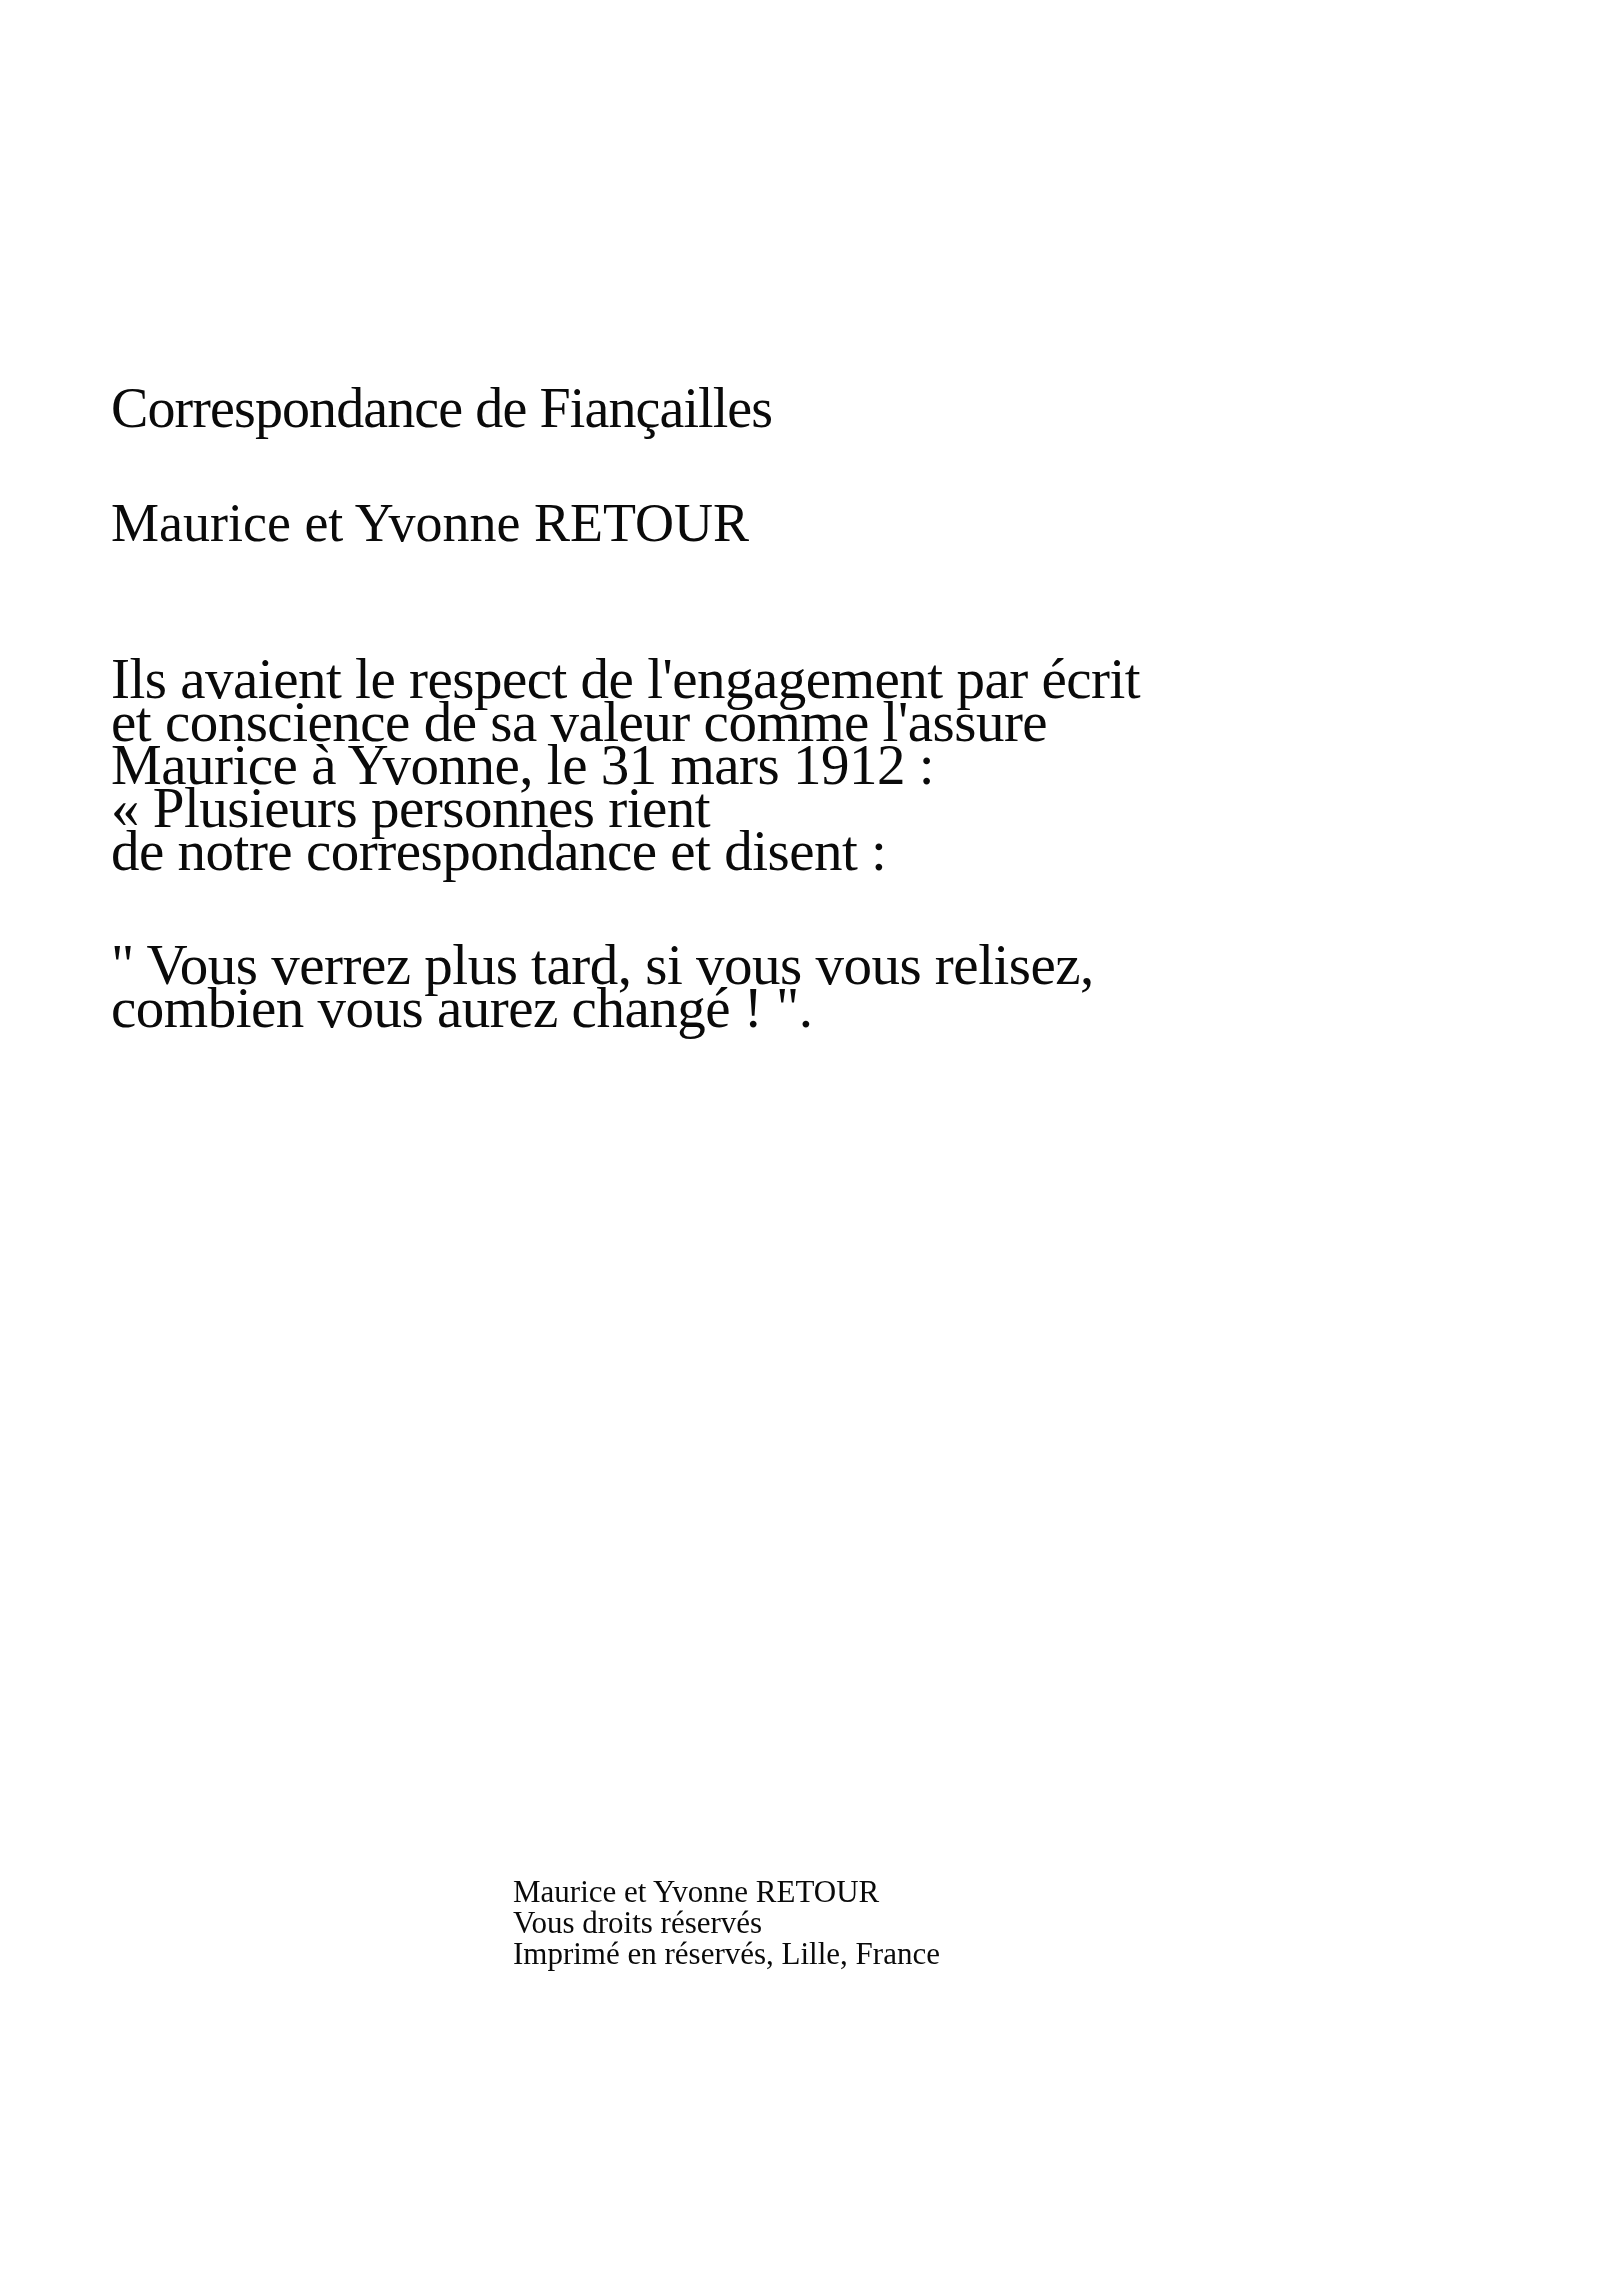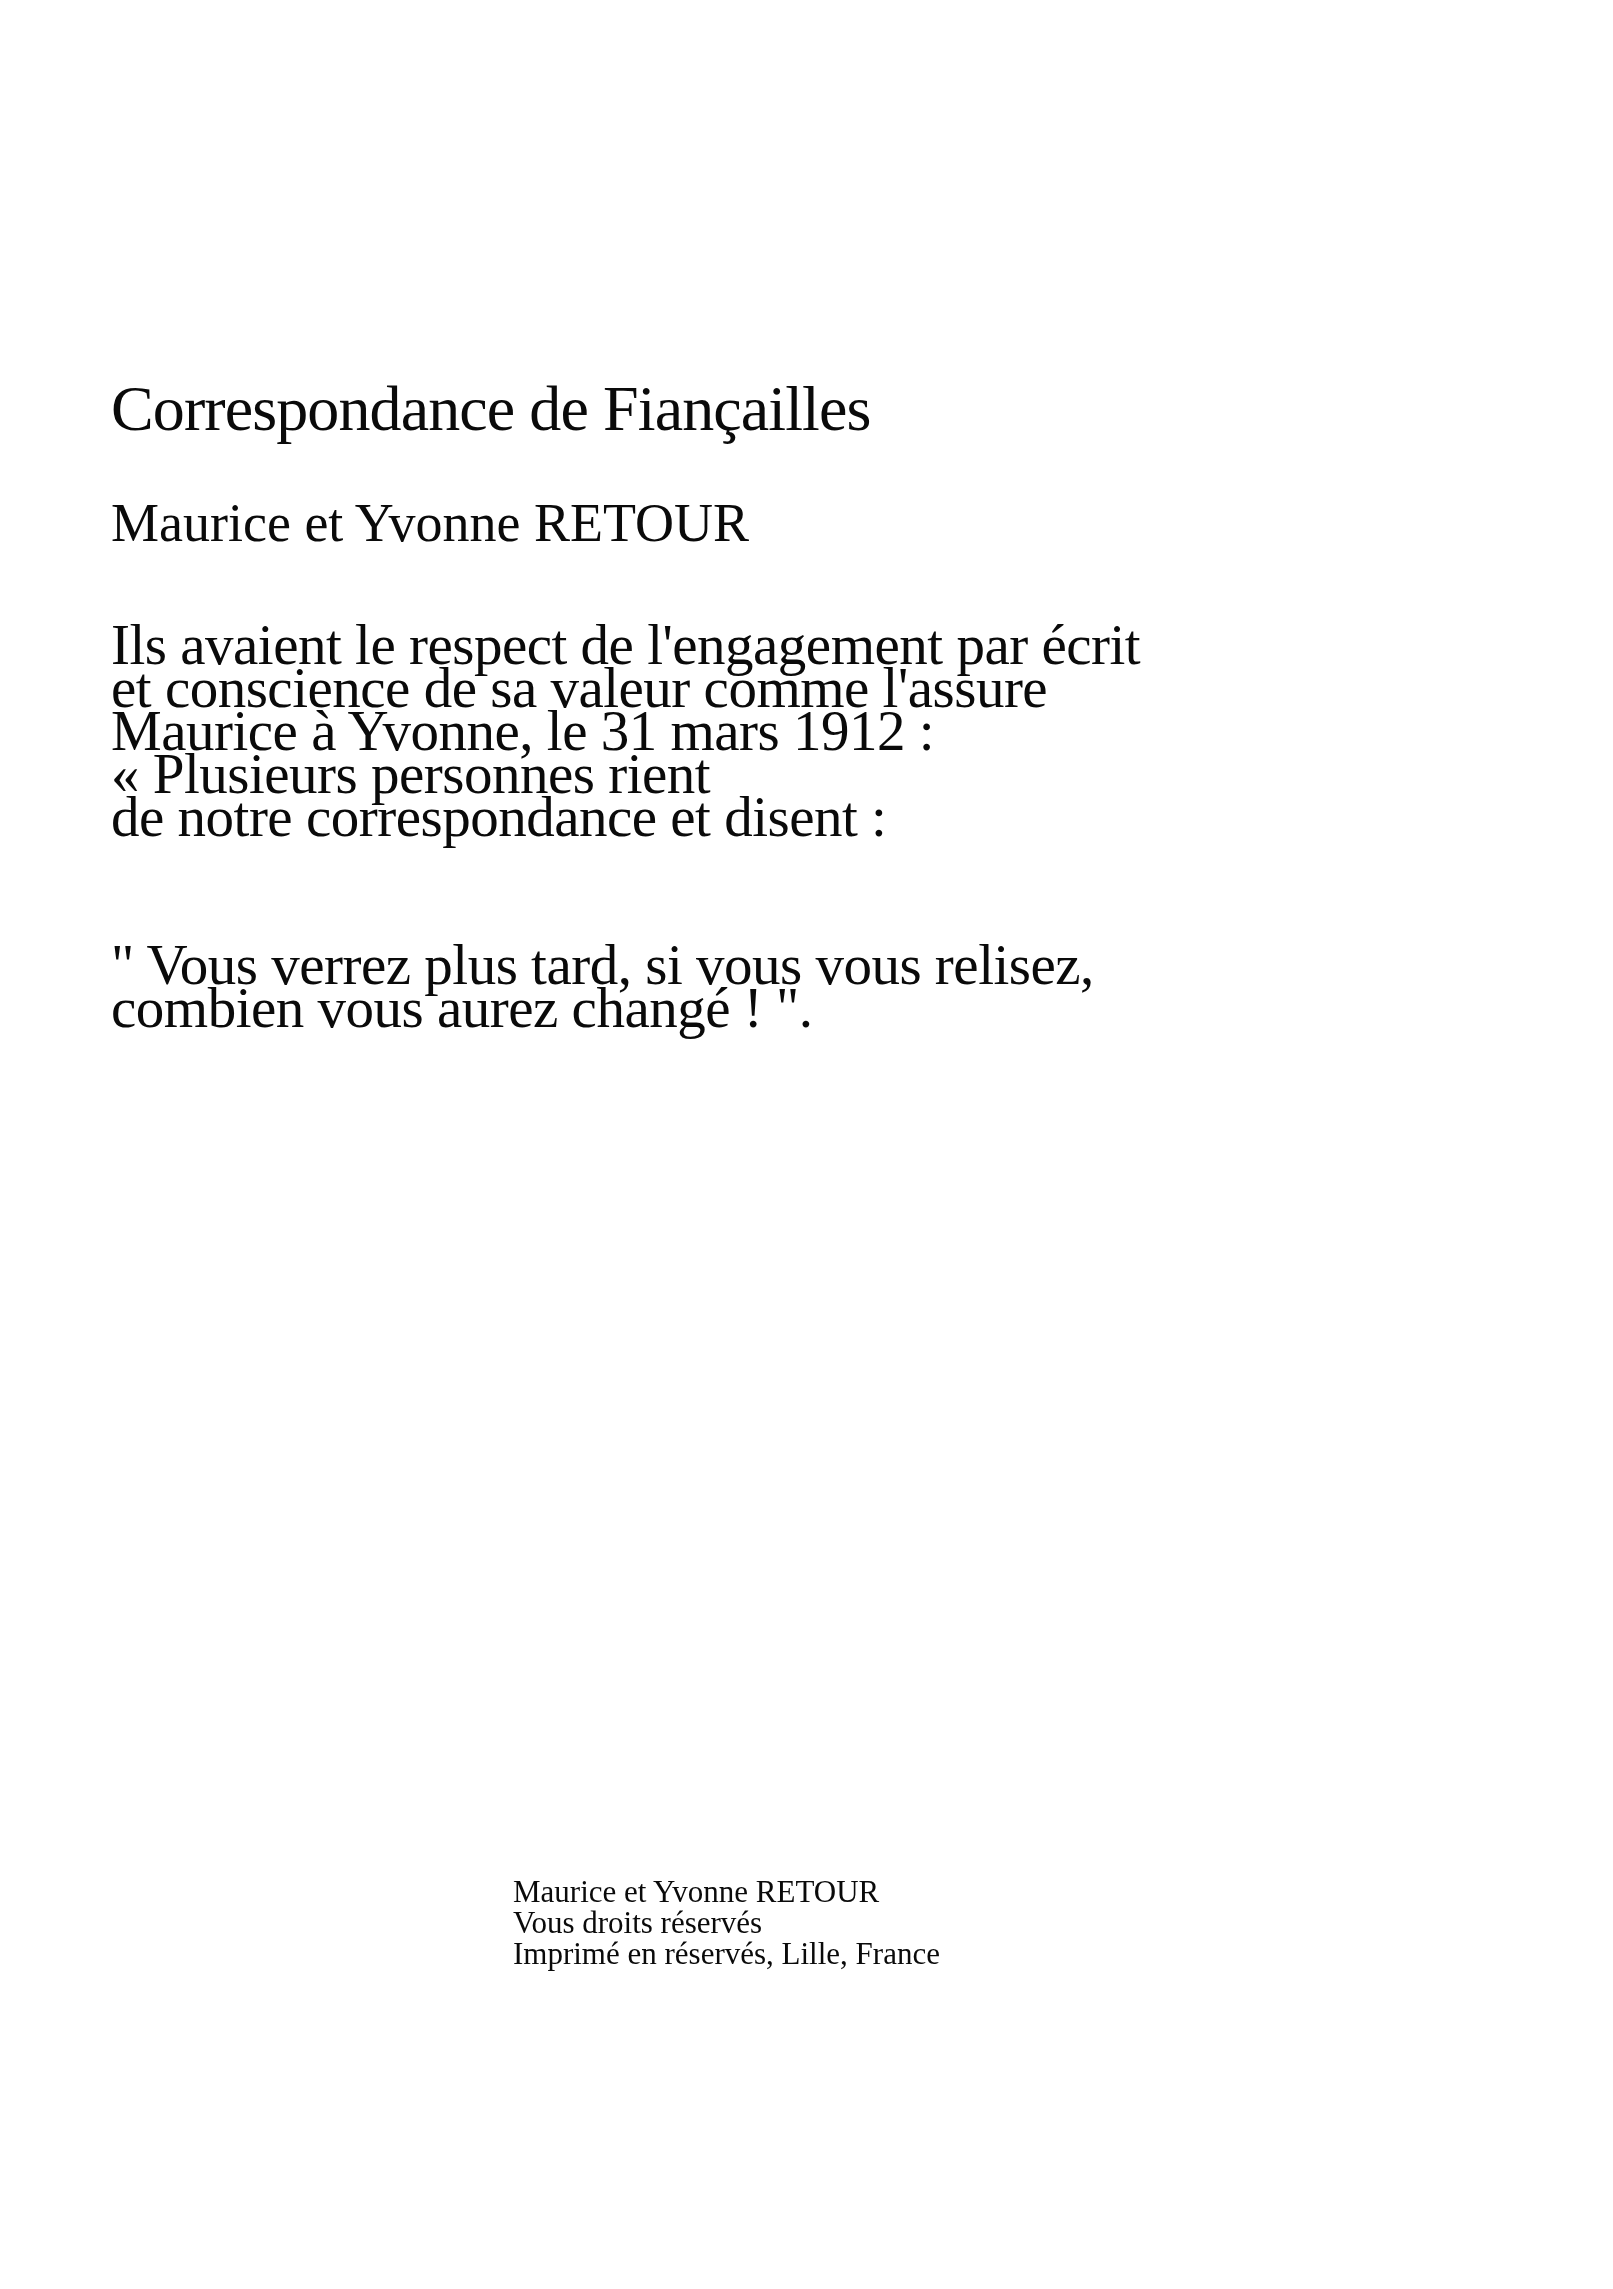--- a/index.html
+++ b/index.html
@@ -14,21 +14,21 @@
   }
   .page {
     position: absolute;
     inset: 0;
     background: #ffffff;
   }
   .title {
     position: absolute;
     left: 111px;
     top: 369px;
-    font-size: 64px;
+    font-size: 56px;
     line-height: 79px;
     font-weight: 400;
     margin: 0;
     white-space: nowrap;
     letter-spacing: -0.9px;
   }
   .subtitle {
     position: absolute;
     left: 111px;
     top: 496px;
@@ -40,21 +40,21 @@
   }
   .para {
     position: absolute;
     left: 111px;
     margin: 0;
     font-size: 57px;
     line-height: 43px;
     white-space: pre-line;
     letter-spacing: -0.5px;
   }
-  .p1 { top: 623px; }
+  .p1 { top: 657px; }
   .p2 { top: 943px; }
   .p3 { top: 1073px; }
   .colophon {
     position: absolute;
     left: 513px;
     top: 1876px;
   }
   .price {
     font-size: 48px;
     line-height: 34px;

